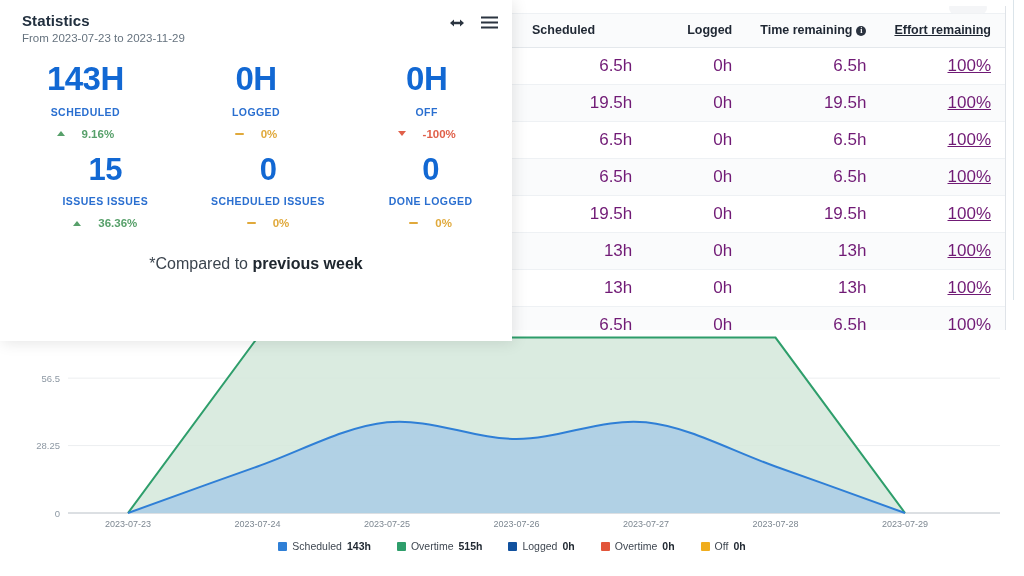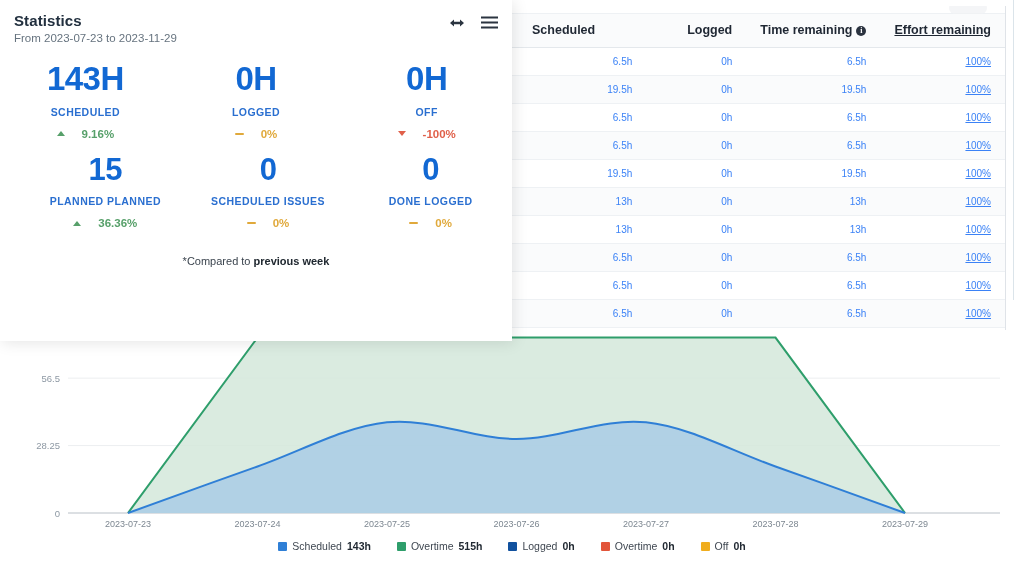--- a/index.html
+++ b/index.html
@@ -22,21 +22,21 @@
   }
   .tp-topstrip { height:8px; background:#fff; border-bottom:1px solid #eef1f4; }
   table.sched { width:100%; border-collapse:collapse; }
   table.sched th {
     font-size: 12.5px; font-weight: 700; color:#1f2733;
     padding: 9px 14px 10px 14px; text-align:right; white-space:nowrap;
     background:#fafbfc; border-bottom:1px solid #e4e8ec;
   }
   table.sched th.col-sched { text-align:left; padding-left:22px; }
   table.sched td {
-    font-size: 10px; color:#3b82f6; padding: 8px 14px; text-align:right;
+    font-size: 17px; color:#701a75; padding: 8px 14px; text-align:right;
     border-bottom:1px solid #eef1f4; white-space:nowrap;
   }
   table.sched tbody tr:nth-child(even) { background:#fafbfc; }
   .info-icon {
     display:inline-block; width:10px; height:10px; border-radius:50%;
     background:#2b3340; color:#fff; font-size:8px; line-height:10px;
     text-align:center; font-weight:700; margin-left:4px; vertical-align:1px;
     font-family:"Liberation Serif", serif;
   }
   .col-sched  { width: 30%; }
@@ -50,41 +50,41 @@
     background:#f0f2f4; border-radius:7px; opacity:.75;
   }
   .right-rule { position:absolute; left:1013px; top:0; width:1px; height:300px; background:#dbe4ea; }
 
   
   .stats-panel {
     position:absolute; left:0; top:0; width:512px; height:341px;
     background:#fff; z-index:5;
     box-shadow: 2px 2px 14px rgba(0,0,0,.10);
   }
-  .stats-head { padding: 12px 16px 0 14px; position:relative; }
+  .stats-head { padding: 12px 16px 0 22px; position:relative; }
   .stats-title { font-size:15px; font-weight:700; color:#22303f; letter-spacing:.1px; }
   .stats-sub { font-size:11.5px; color:#66737f; margin-top:3px; }
   .head-icons { position:absolute; right:14px; top:16px; display:flex; align-items:center; gap:16px; }
   .icon-btn { cursor:pointer; display:flex; align-items:center; justify-content:center; }
   .icon-resize svg, .icon-menu svg { display:block; }
 
   .stat-grid { display:flex; margin-top:18px; }
   .stat-grid.row2 { margin-top:14px;padding-left:24px; }
   .stat-cell { flex:1; text-align:center; }
   .stat-value { font-size:33px; font-weight:700; color:#1268d3; line-height:1.05; letter-spacing:-0.5px; }
   .stat-value.small { font-size:31px; }
   .stat-label { font-size:10.5px; font-weight:700; color:#2a6fd0; letter-spacing:.45px; margin-top:9px; }
   .stat-delta { font-size:11.5px; font-weight:700; margin-top:10px; display:flex; align-items:center; justify-content:center; gap:17px; }
   .stat-delta.up   { color:#57a06a; }
   .stat-delta.flat { color:#e0a93b; }
   .stat-delta.down { color:#e0604a; }
   .tri-up   { width:0;height:0;border-left:4px solid transparent;border-right:4px solid transparent;border-bottom:5px solid #57a06a; }
   .tri-down { width:0;height:0;border-left:4px solid transparent;border-right:4px solid transparent;border-top:5px solid #e0604a; }
   .dash     { width:9px;height:2px;background:#e0a93b;border-radius:1px; }
-  .compare-note { text-align:center; font-size:11px; color:#3b444e; margin-top:26px; }
+  .compare-note { text-align:center; font-size:16px; color:#3b444e; margin-top:26px; }
   .compare-note b { font-weight:700; color:#202830; }
 
   
   .chart-area { position:absolute; left:0; top:330px; width:1024px; height:246px; background:#fff; }
   .chart-svg { position:absolute; left:0; top:0; }
   .ytick { font-size:9.5px; fill:#8d98a3; font-family:"Liberation Sans", sans-serif; }
   .xtick { font-size:9px; fill:#7d8791; font-family:"Liberation Sans", sans-serif; }
 
   .legend { position:absolute; left:0; top:540px; width:1024px; display:flex; justify-content:center; gap:26px; align-items:center; }
   .leg-item { display:flex; align-items:center; gap:5px; font-size:10.5px; color:#3f4751; white-space:nowrap; }
@@ -216,21 +216,21 @@
           <div class="stat-label">OFF</div>
           <div class="stat-delta down">
             <span class="tri-down"></span>
             <span>-100%</span>
           </div>
         </div>
       </div>
     <div class="stat-grid row2" id="stat-row-2">
         <div class="stat-cell">
           <div class="stat-value small">15</div>
-          <div class="stat-label">PLANNED PLANNED</div>
+          <div class="stat-label">ISSUES ISSUES</div>
           <div class="stat-delta up">
             <span class="tri-up"></span>
             <span>36.36%</span>
           </div>
         </div>
         <div class="stat-cell">
           <div class="stat-value small">0</div>
           <div class="stat-label">SCHEDULED ISSUES</div>
           <div class="stat-delta flat">
             <span class="dash"></span>

